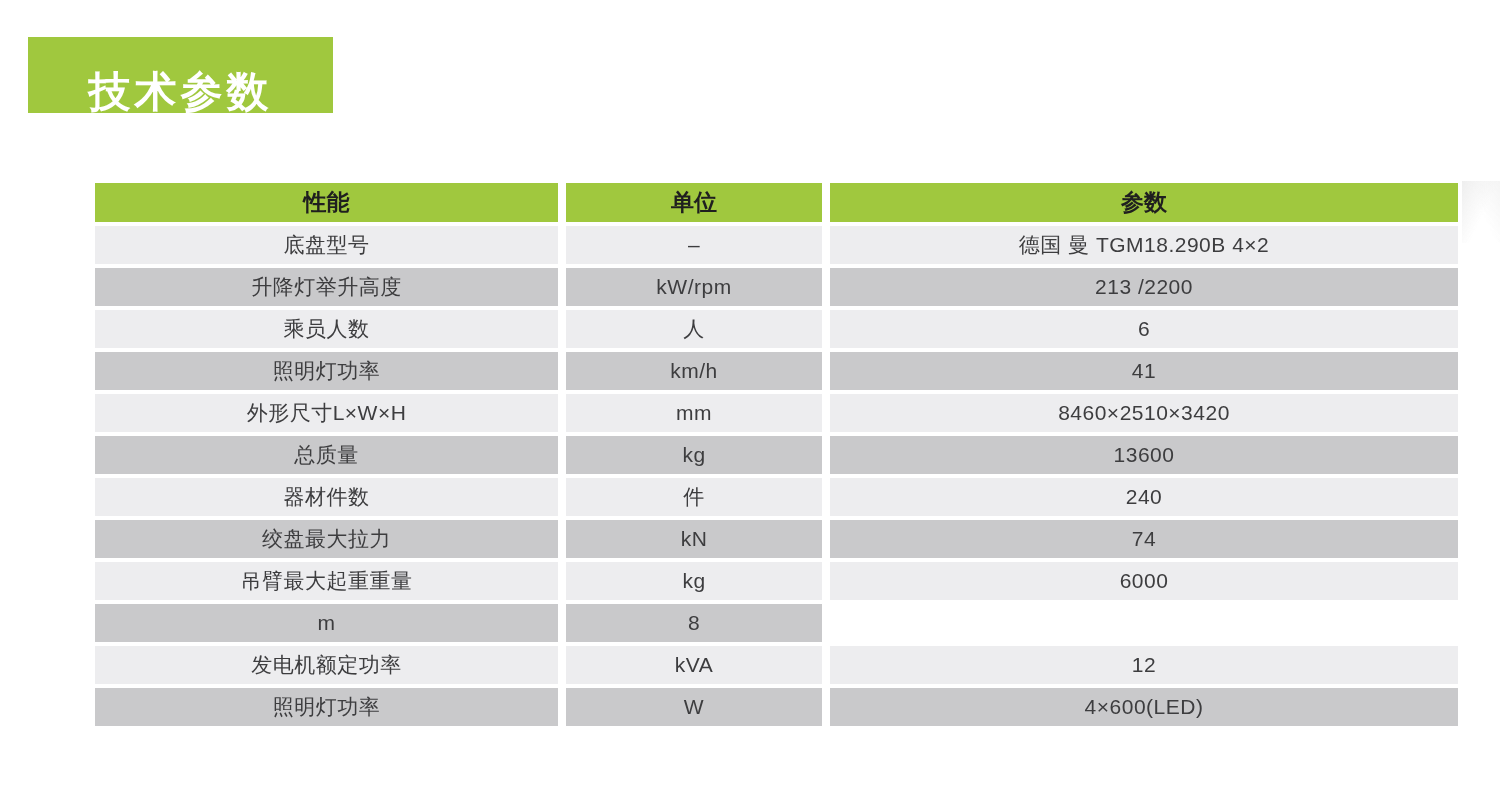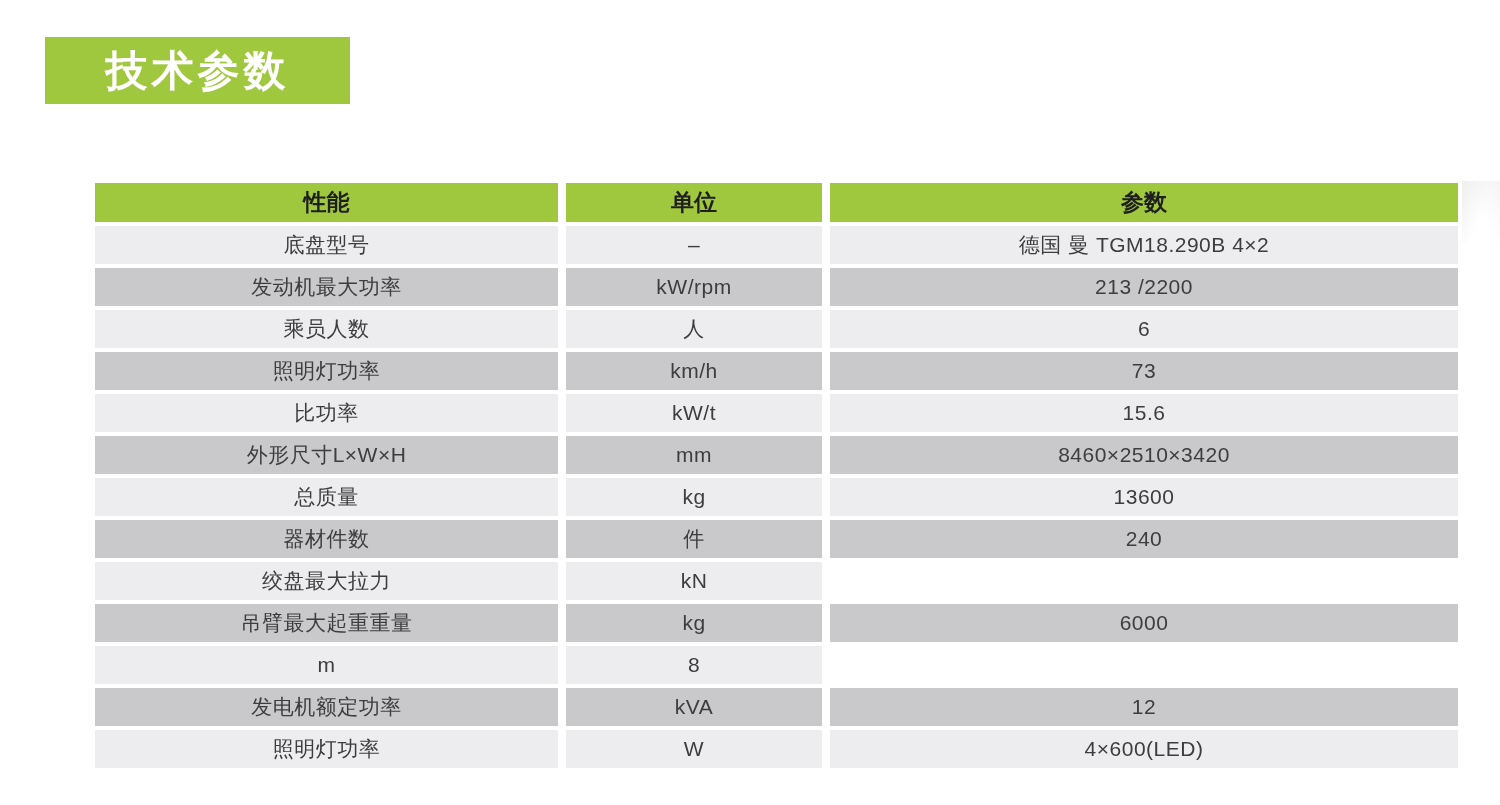--- a/index.html
+++ b/index.html
@@ -12,24 +12,24 @@
   *{margin:0;padding:0;box-sizing:border-box;}
   html,body{width:1500px;height:805px;}
   body{
     position:relative;
     background:#ffffff;
     font-family:"Liberation Sans","DejaVu Sans",sans-serif;
     overflow:hidden;
   }
   .title-box{
     position:absolute;
-    left:45px;top:37px;
-    width:305px;height:67px;
+    left:28px;top:37px;
+    width:305px;height:76px;
     background:var(--accent);
-    display:flex;align-items:center;justify-content:center;
+    display:flex;align-items:flex-end;justify-content:center;
   }
   .title-box .title-text{
     color:#ffffff;
     font-size:42px;
     font-weight:bold;
     letter-spacing:4px;
     line-height:1;
   }
   .spec-table{
     position:absolute;
@@ -81,42 +81,37 @@
     <div class="th">参数</div>
   </div>
   <div class="tbody">
   <div class="tr">
     <div class="td name">底盘型号</div>
     <div class="td unit">–</div>
     <div class="td value">德国 曼 TGM18.290B 4×2</div>
   </div>
 
   <div class="tr">
-    <div class="td name">发动机最大功率</div>
+    <div class="td name">升降灯举升高度</div>
     <div class="td unit">kW/rpm</div>
     <div class="td value">213 /2200</div>
   </div>
 
   <div class="tr">
     <div class="td name">乘员人数</div>
     <div class="td unit">人</div>
     <div class="td value">6</div>
   </div>
 
   <div class="tr">
     <div class="td name">照明灯功率</div>
     <div class="td unit">km/h</div>
-    <div class="td value">73</div>
+    <div class="td value">41</div>
   </div>
 
-  <div class="tr">
-    <div class="td name">比功率</div>
-    <div class="td unit">kW/t</div>
-    <div class="td value">15.6</div>
-  </div>
 
   <div class="tr">
     <div class="td name">外形尺寸L×W×H</div>
     <div class="td unit">mm</div>
     <div class="td value">8460×2510×3420</div>
   </div>
 
   <div class="tr">
     <div class="td name">总质量</div>
     <div class="td unit">kg</div>
@@ -125,20 +120,21 @@
 
   <div class="tr">
     <div class="td name">器材件数</div>
     <div class="td unit">件</div>
     <div class="td value">240</div>
   </div>
 
   <div class="tr">
     <div class="td name">绞盘最大拉力</div>
     <div class="td unit">kN</div>
+    <div class="td value">74</div>
   </div>
 
   <div class="tr">
     <div class="td name">吊臂最大起重重量</div>
     <div class="td unit">kg</div>
     <div class="td value">6000</div>
   </div>
 
   <div class="tr">
     <div class="td unit">m</div>

